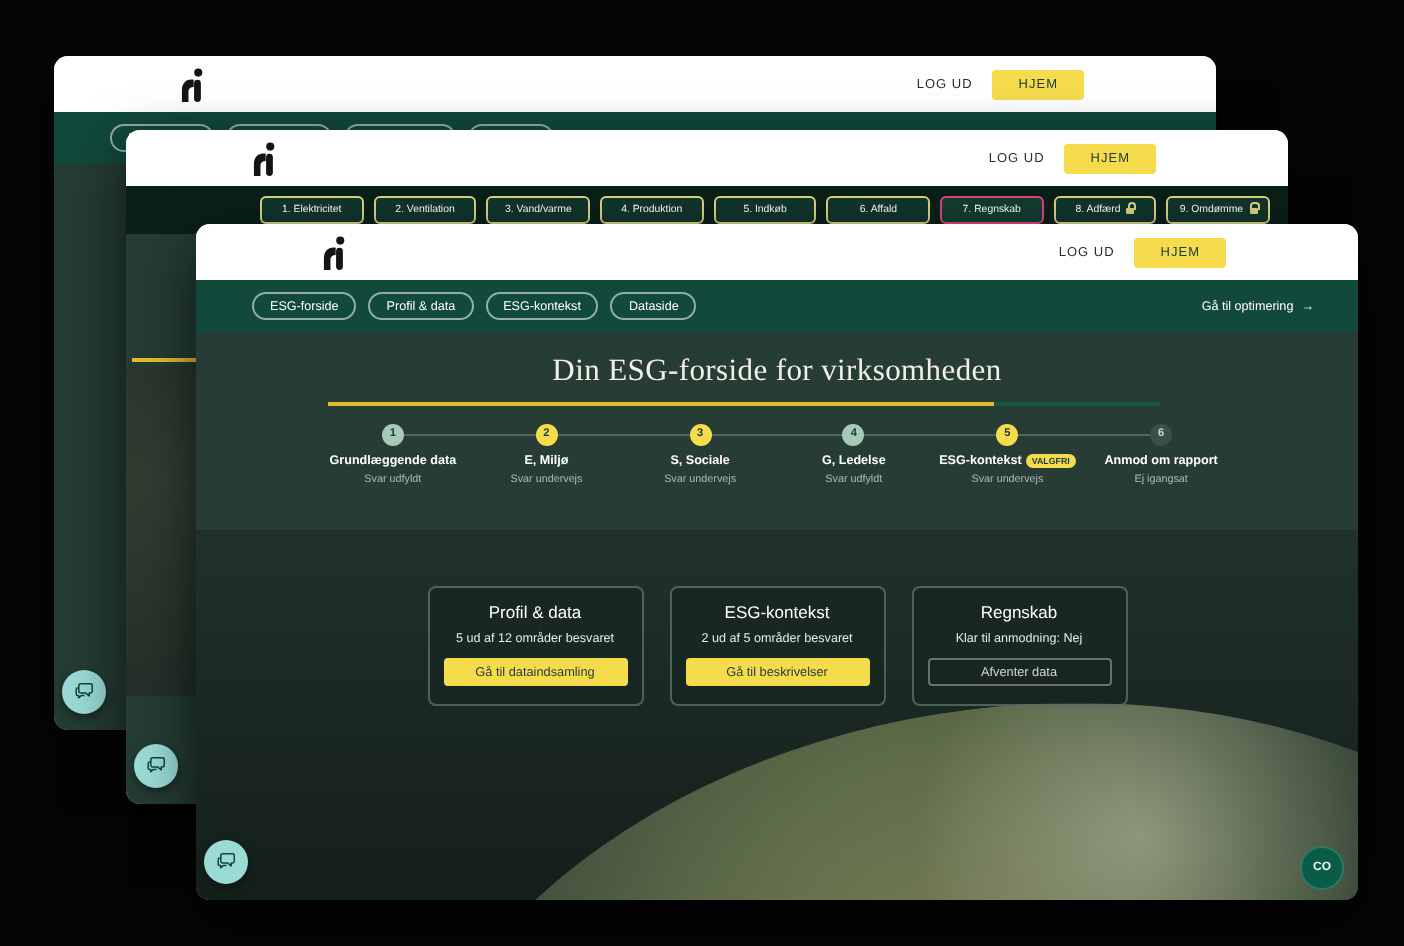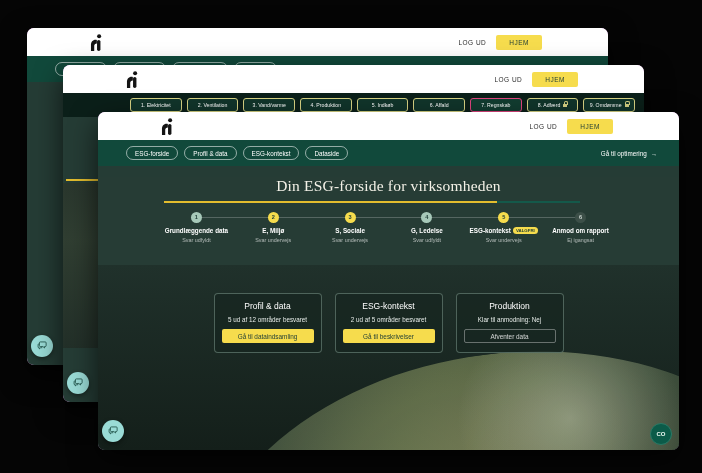--- a/index.html
+++ b/index.html
@@ -286,21 +286,21 @@
             <span class="card-title">Profil &amp; data</span>
             <span class="card-sub">5 ud af 12 områder besvaret</span>
             <button class="card-btn">Gå til dataindsamling</button>
           </div>
           <div class="card">
             <span class="card-title">ESG-kontekst</span>
             <span class="card-sub">2 ud af 5 områder besvaret</span>
             <button class="card-btn">Gå til beskrivelser</button>
           </div>
           <div class="card">
-            <span class="card-title">Produktion</span>
+            <span class="card-title">Regnskab</span>
             <span class="card-sub">Klar til anmodning: Nej</span>
             <button class="card-btn ghost">Afventer data</button>
           </div>
         </div>
         <button class="fab">
           <span>
             <svg viewBox="0 0 20 20" width="11" height="11" fill="none" stroke="#14443a" stroke-width="1.4" stroke-linejoin="round">
                 <path d="M6 3.5 h9 a1.6 1.6 0 0 1 1.6 1.6 v5.2 a1.6 1.6 0 0 1 -1.6 1.6 h-1.2 v2.6 l-3.1 -2.6 h-4.7 a1.6 1.6 0 0 1 -1.6 -1.6 v-5.2 a1.6 1.6 0 0 1 1.6 -1.6 z"></path>
                 <path d="M4.2 7.2 h-0.9 a1.3 1.3 0 0 0 -1.3 1.3 v4.2 a1.3 1.3 0 0 0 1.3 1.3 h0.9 v2.2 l2.6 -2.2 h2.8"></path>
               </svg>

